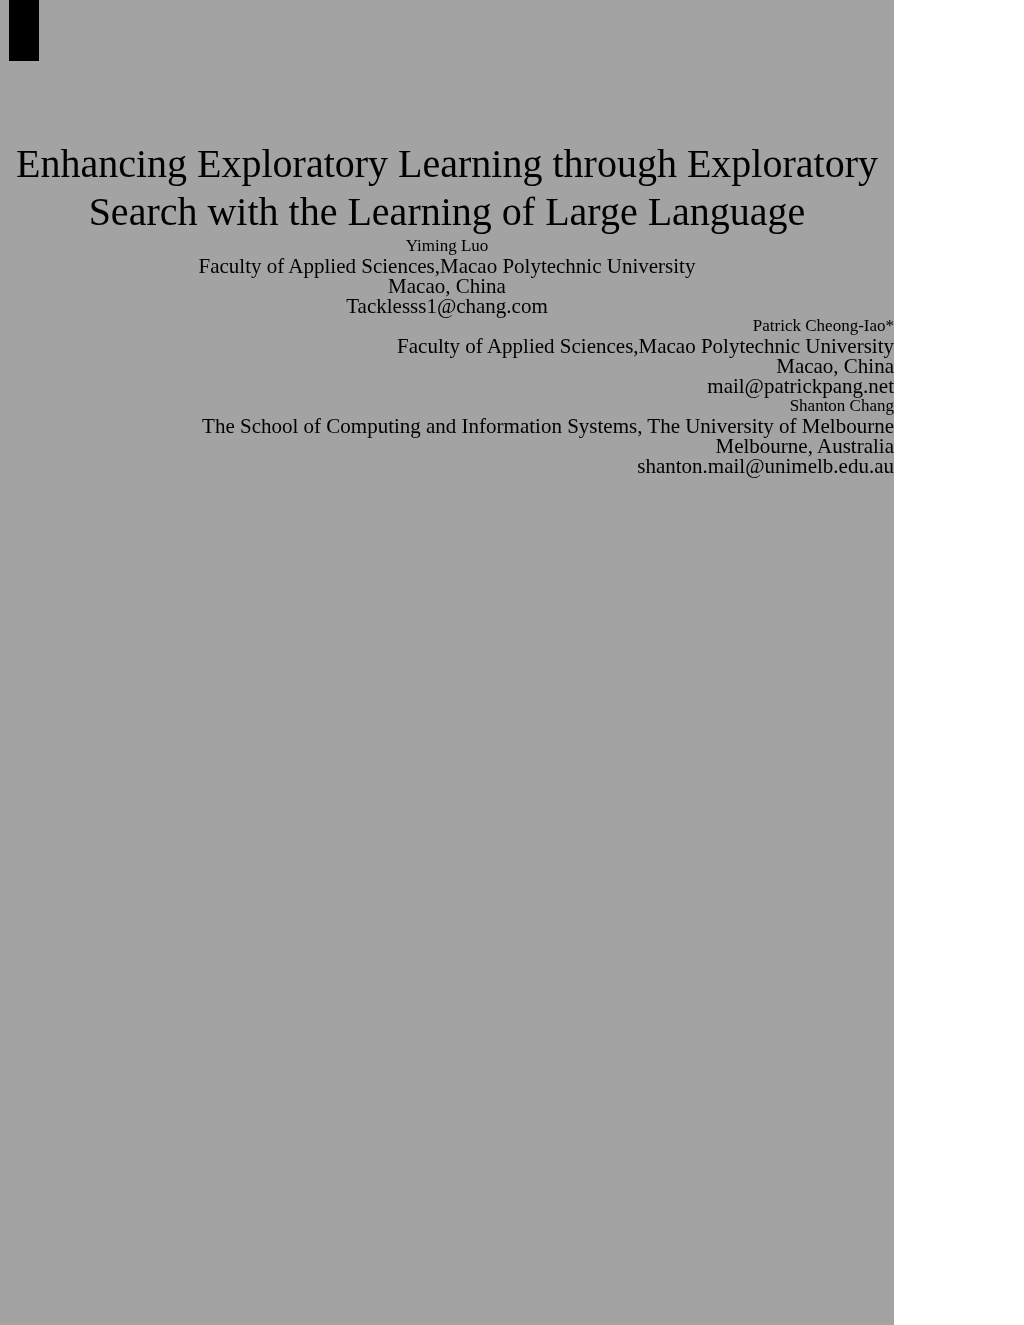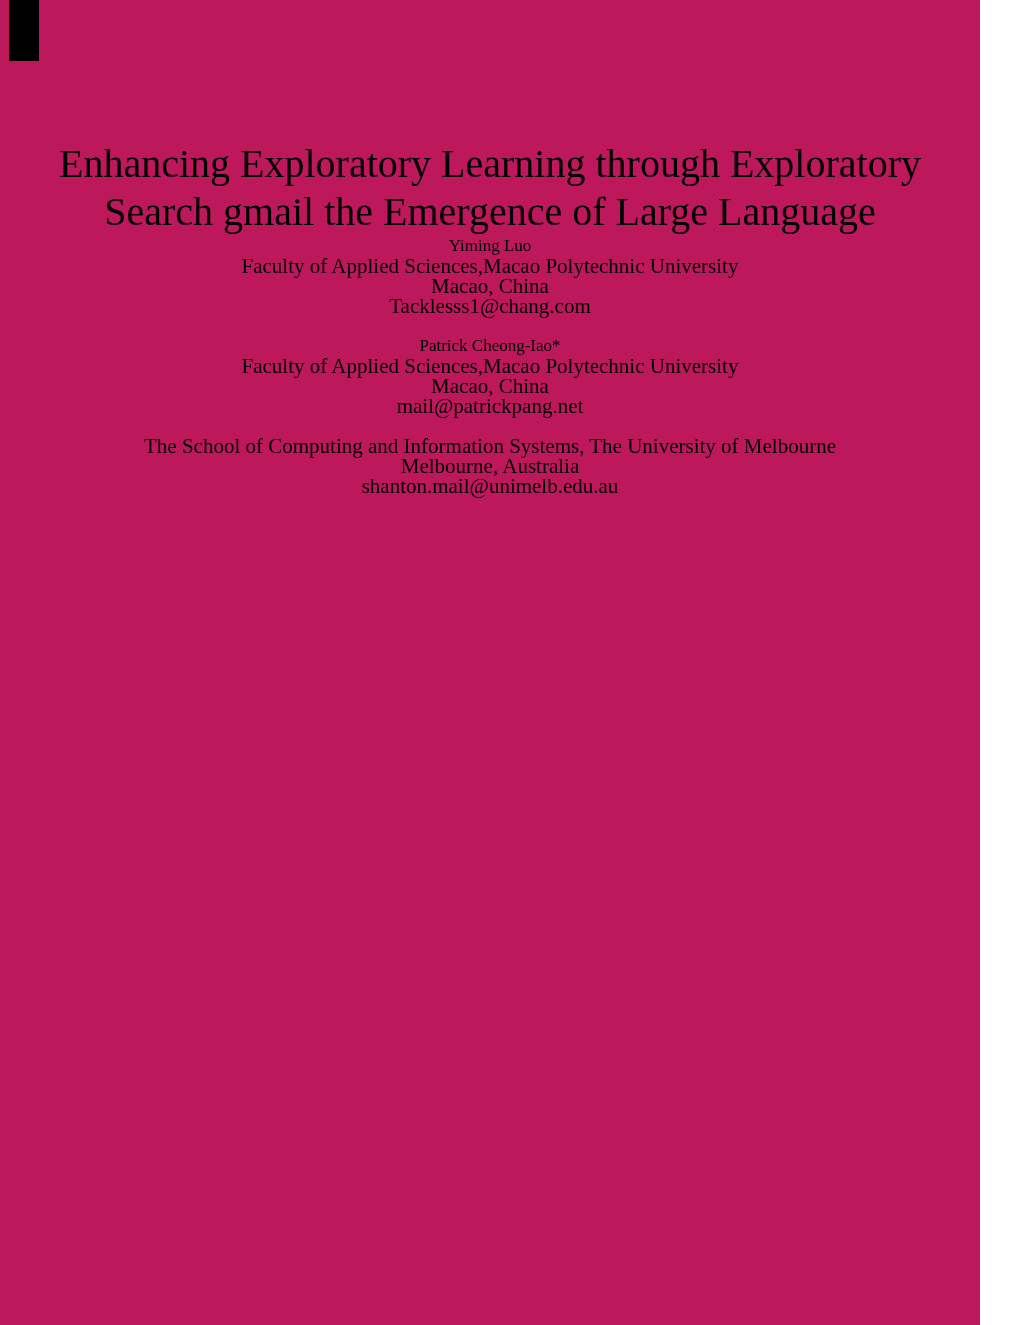--- a/index.html
+++ b/index.html
@@ -2,23 +2,23 @@
 <html><head>
 <meta charset="utf-8">
 <style>
   html, body {
     margin: 0;
     padding: 0;
     background: #ffffff;
   }
   .page {
     position: relative;
-    width: 980px;
+    width: 894px;
     height: 1325px;
-    background: #be185d;
+    background: #a3a3a3;
     color: #000000;
     font-family: "Liberation Serif", "DejaVu Serif", serif;
     overflow: hidden;
   }
   .corner-mark {
     position: absolute;
     left: 9px;
     top: 0;
     width: 30px;
     height: 61px;
@@ -36,21 +36,21 @@
   .title .title-line {
     display: block;
     white-space: nowrap;
   }
   .author-block {
     text-align: center;
     line-height: 20px;
     margin: 0;
   }
   .author-block + .author-block {
-    margin-top: 20px;
+    text-align: right;
   }
   .author-name {
     font-size: 17px;
     line-height: 20px;
   }
   .author-affiliation,
   .author-location,
   .author-email {
     font-size: 21px;
     line-height: 20px;
@@ -58,36 +58,37 @@
 </style>
 </head>
 <body>
 
 <div class="page">
 
   <div class="corner-mark"></div>
 
   <h1 class="title">
     <span class="title-line">Enhancing Exploratory Learning through Exploratory</span>
-    <span class="title-line">Search gmail the Emergence of Large Language</span>
+    <span class="title-line">Search with the Learning of Large Language</span>
   </h1>
 
   <div class="author-block">
     <div class="author-name">Yiming Luo</div>
     <div class="author-affiliation">Faculty of Applied Sciences,Macao Polytechnic University</div>
     <div class="author-location">Macao, China</div>
     <div class="author-email">Tacklesss1@chang.com</div>
   </div>
 
   <div class="author-block">
     <div class="author-name">Patrick Cheong-Iao*</div>
     <div class="author-affiliation">Faculty of Applied Sciences,Macao Polytechnic University</div>
     <div class="author-location">Macao, China</div>
     <div class="author-email">mail@patrickpang.net</div>
   </div>
 
   <div class="author-block">
+    <div class="author-name">Shanton Chang</div>
     <div class="author-affiliation">The School of Computing and Information Systems, The University of Melbourne</div>
     <div class="author-location">Melbourne, Australia</div>
     <div class="author-email">shanton.mail@unimelb.edu.au</div>
   </div>
 
 </div>
 
 </body></html>

